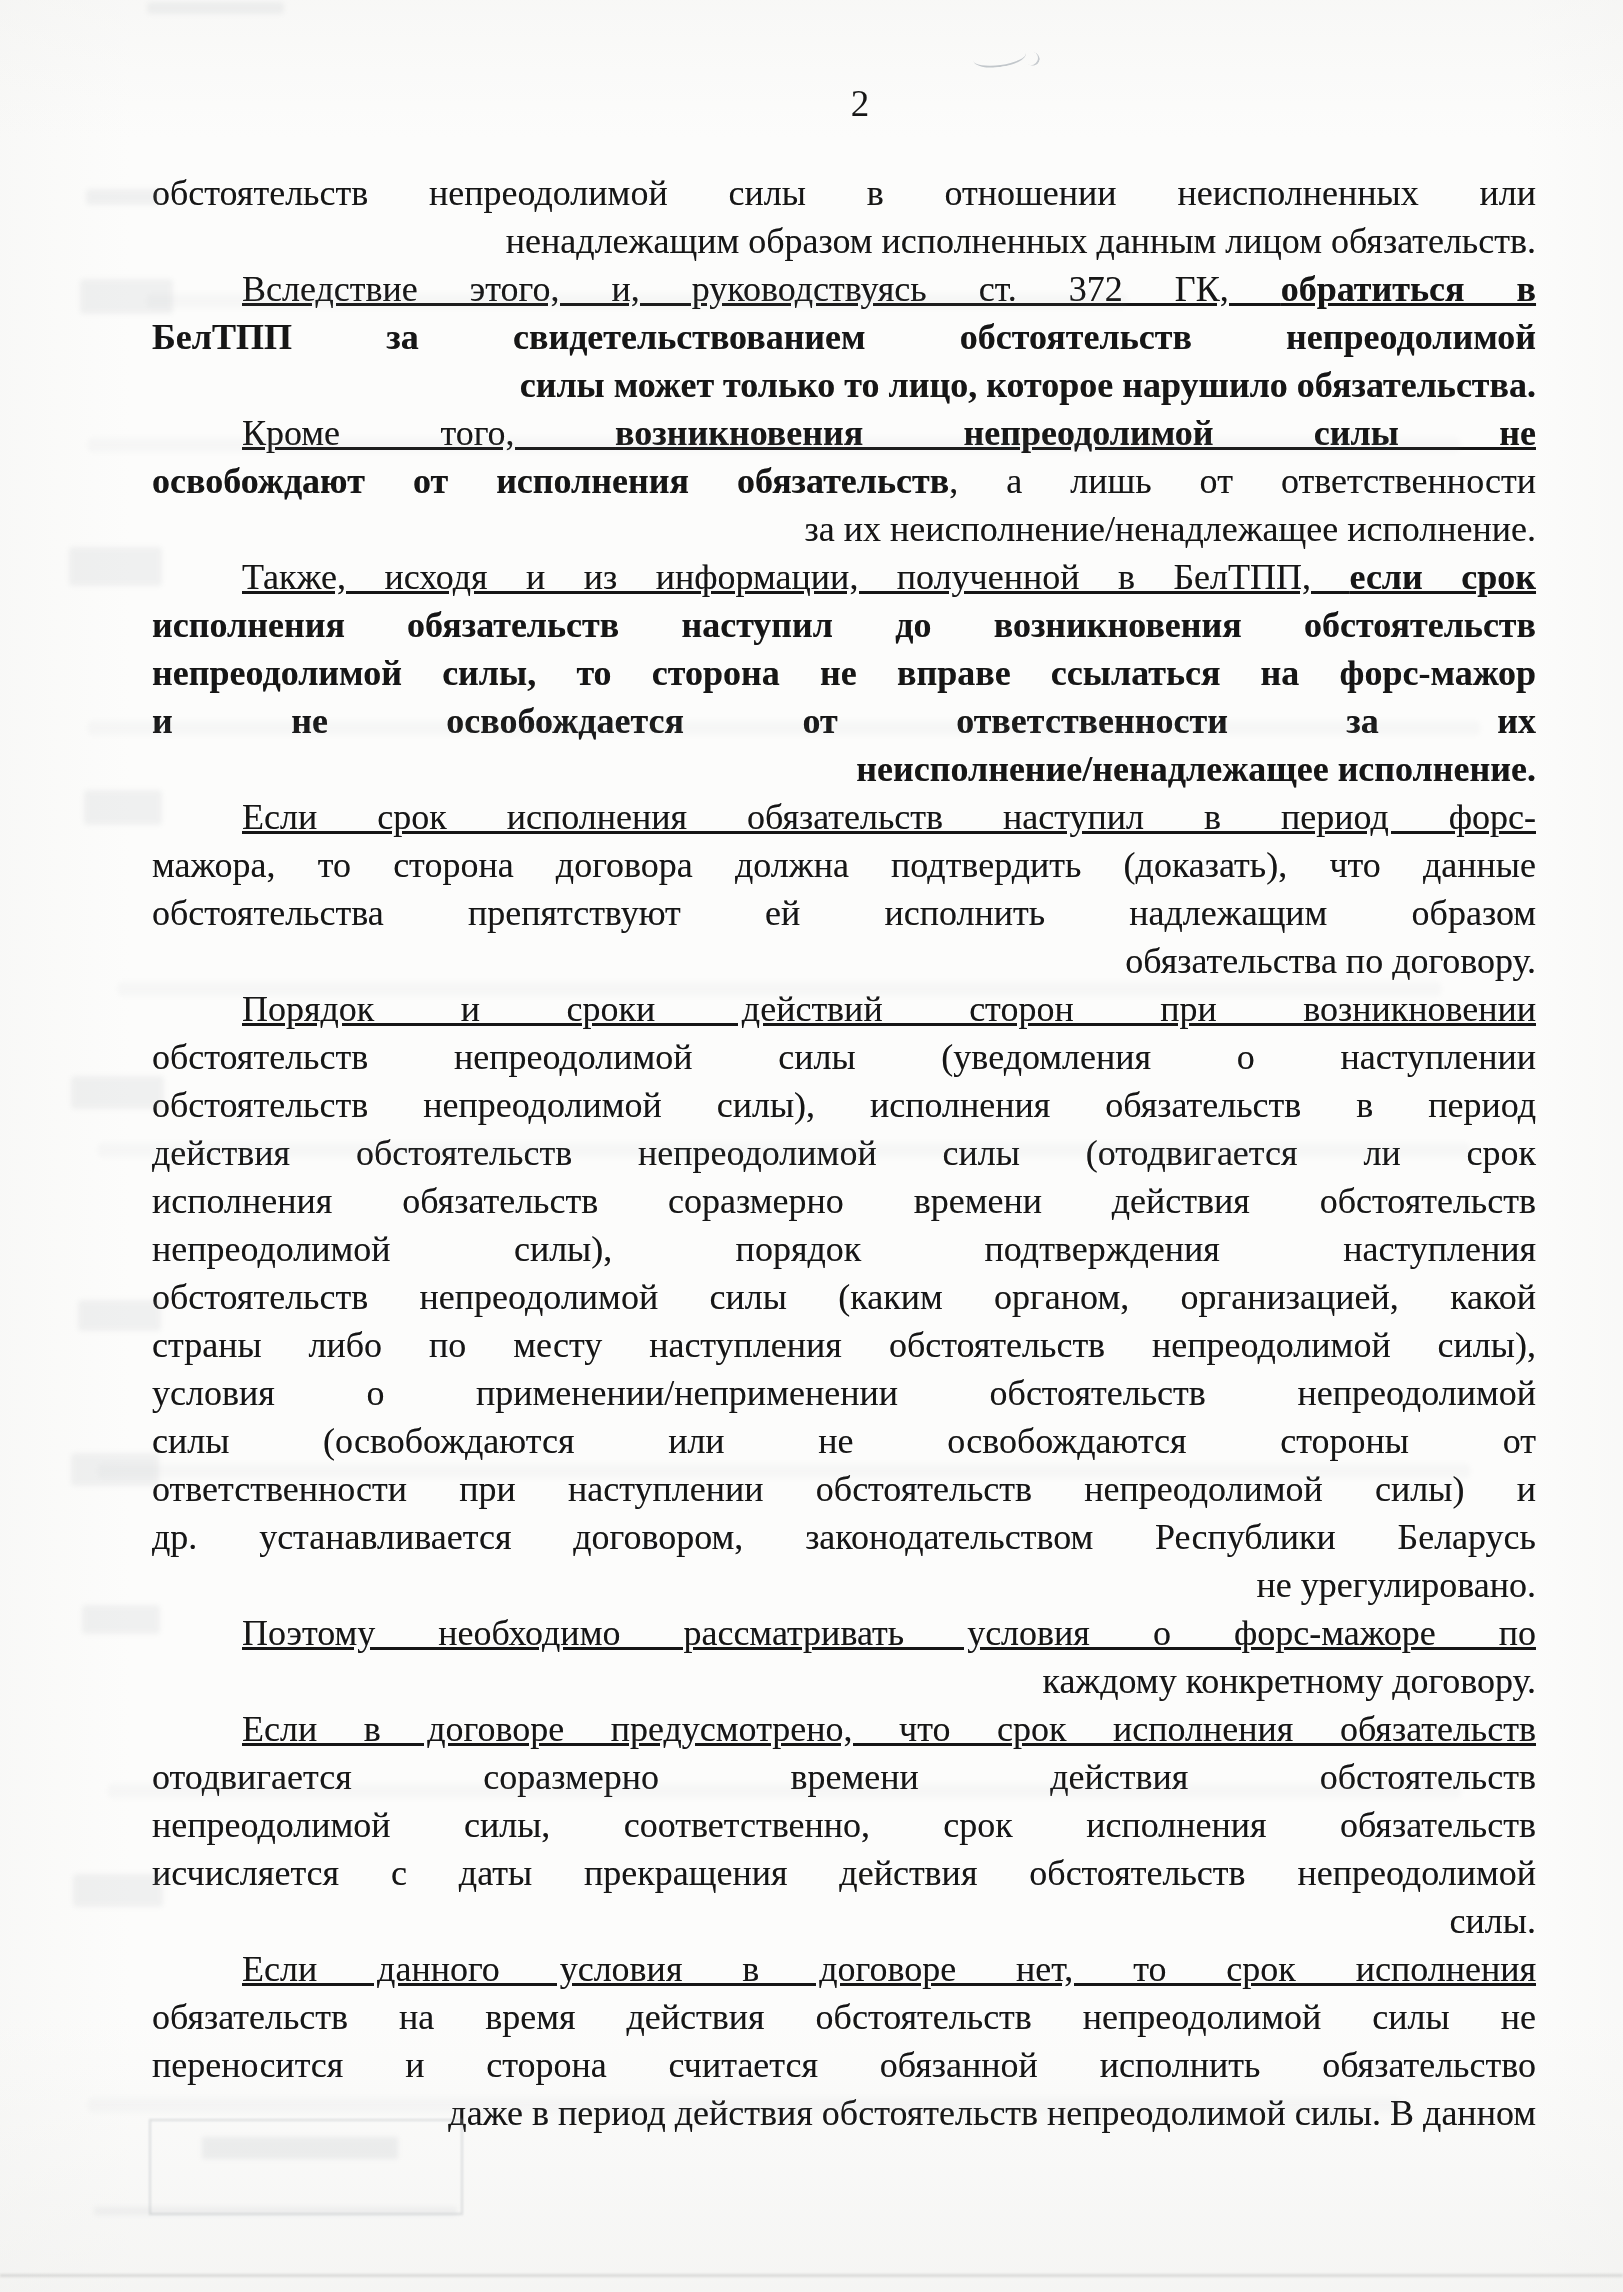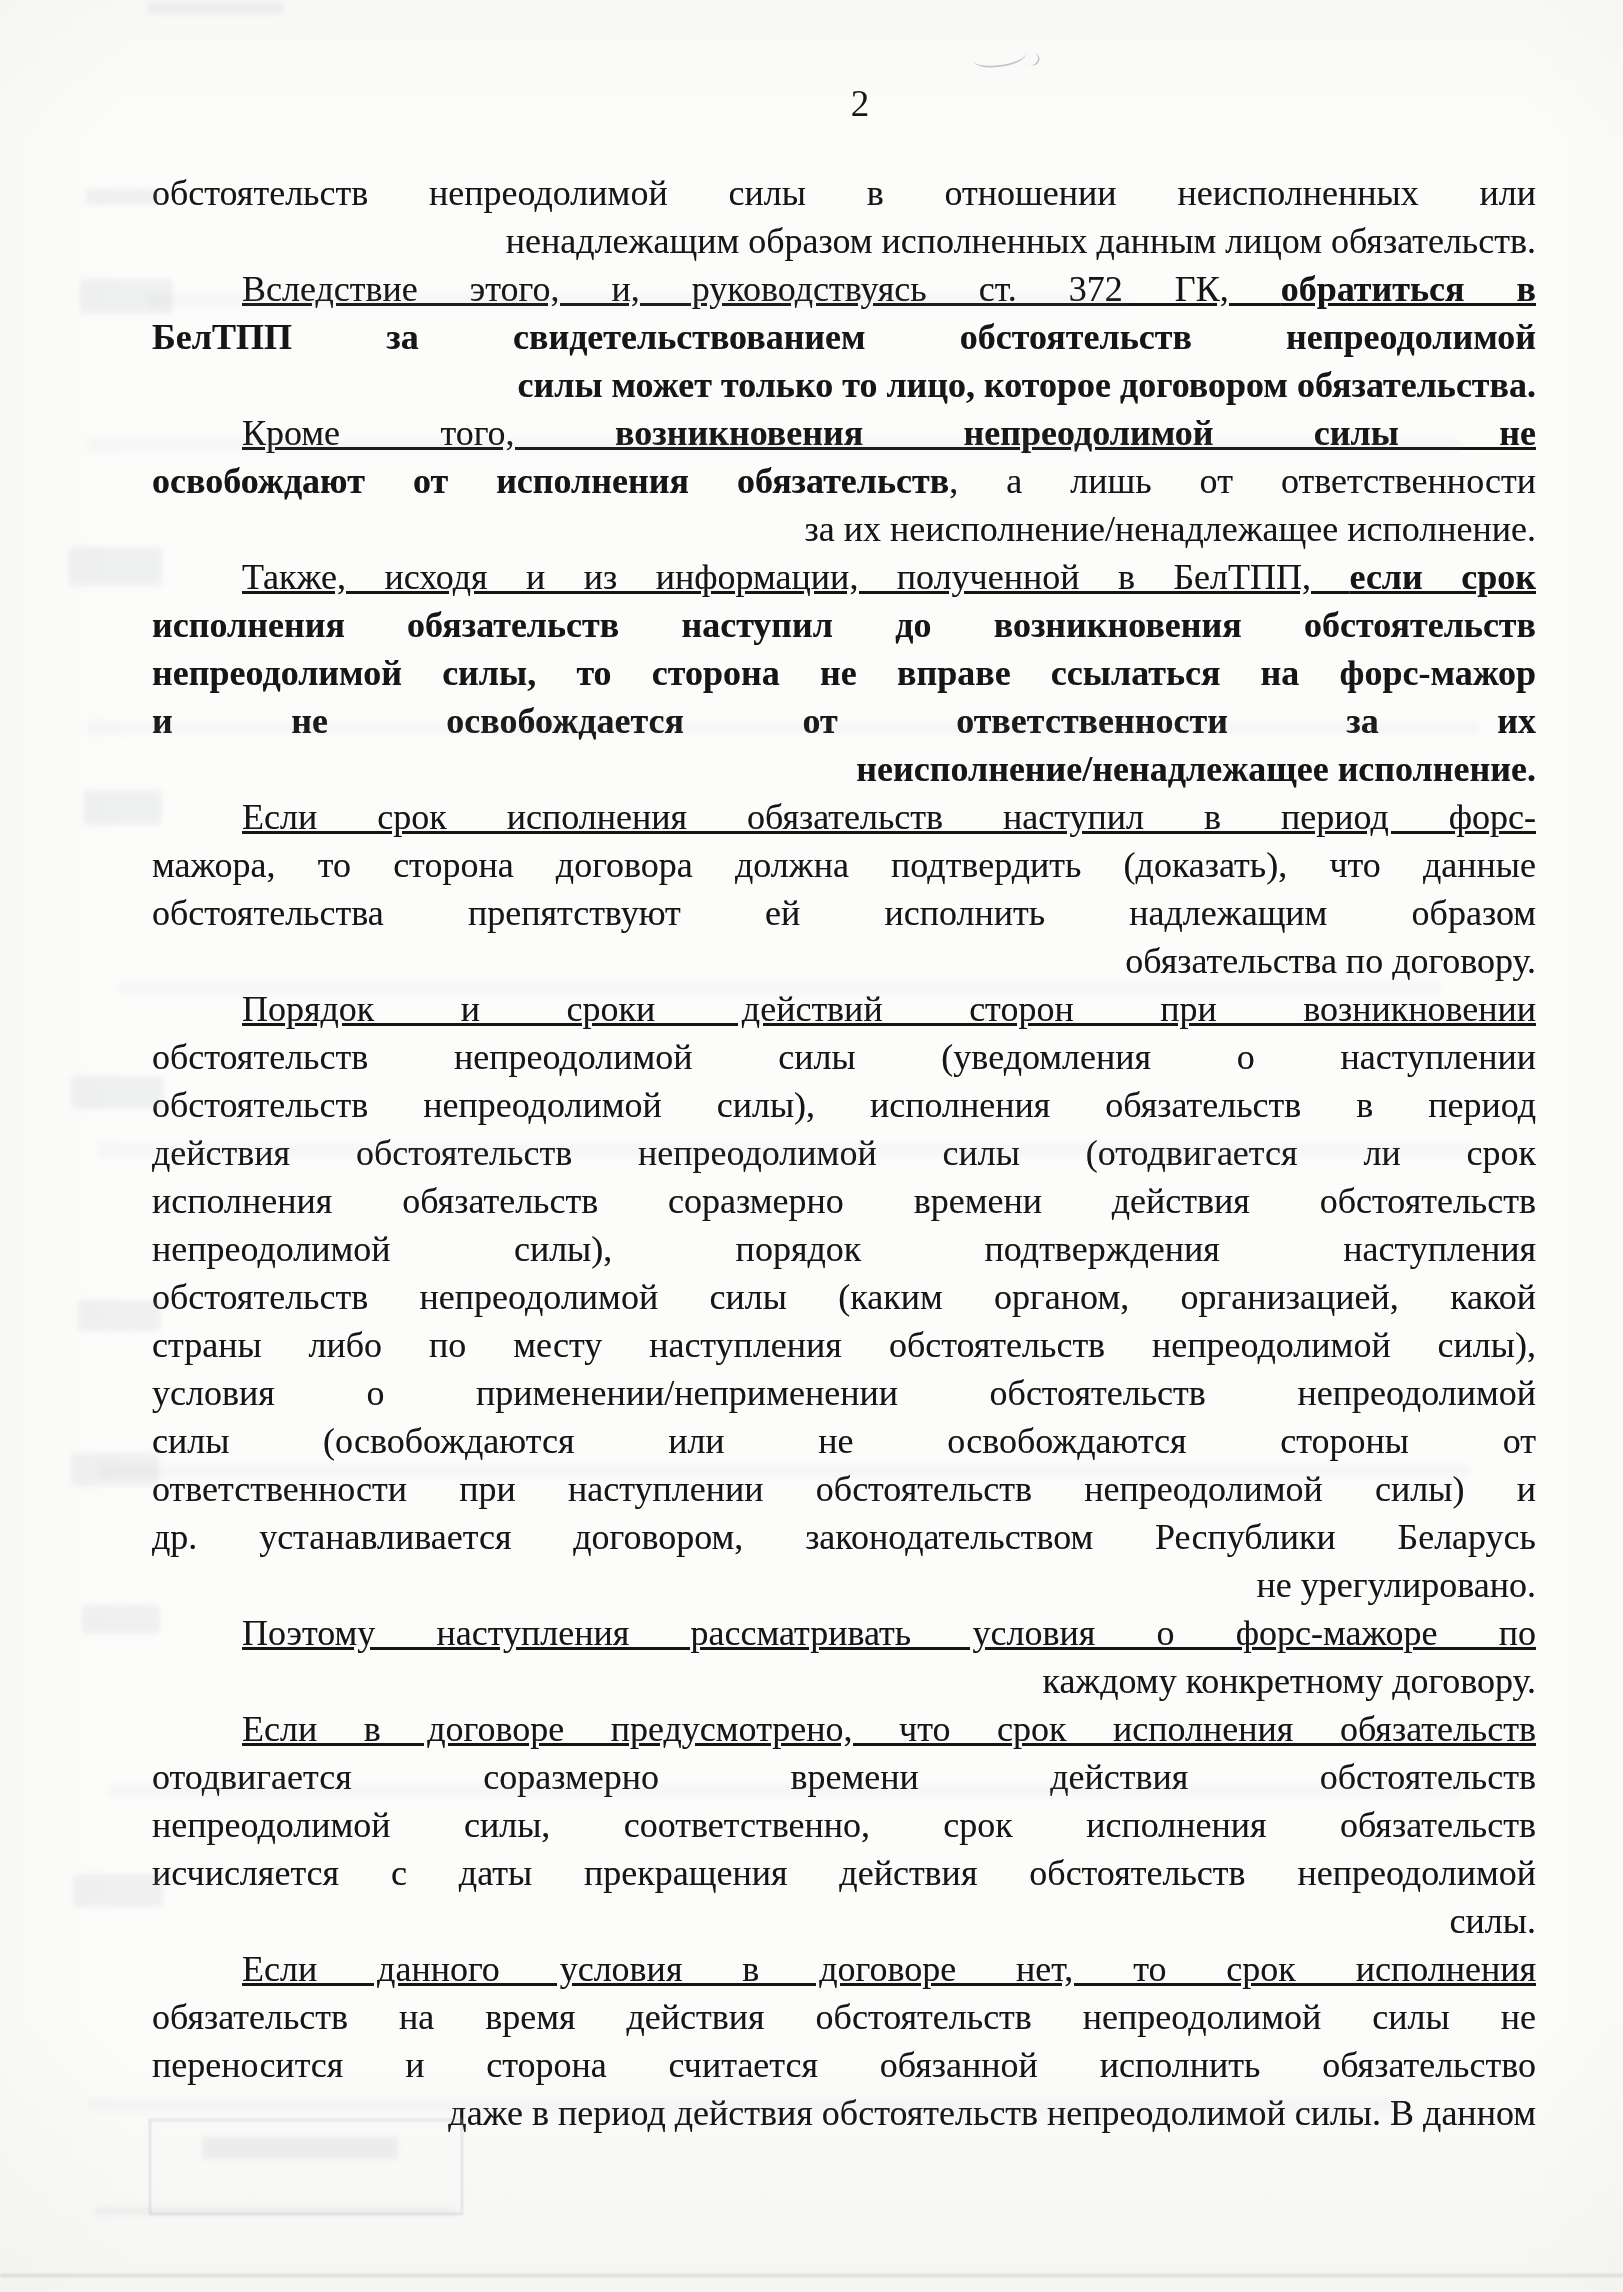--- a/index.html
+++ b/index.html
@@ -138,21 +138,21 @@
 
 <div id="page">
 
   <div class="page-number">2</div>
 
   <div class="doc-body">
       <div class="line just"><span>обстоятельств непреодолимой силы в отношении неисполненных или</span></div>
       <div class="line"><span>ненадлежащим образом исполненных данным лицом обязательств.</span></div>
       <div class="line indent just"><span>Вследствие этого, и, руководствуясь ст. 372 ГК, </span><span class="bold">обратиться в</span></div>
       <div class="line just"><span class="bold">БелТПП за свидетельствованием обстоятельств непреодолимой</span></div>
-      <div class="line"><span class="bold">силы может только то лицо, которое договором обязательства.</span></div>
+      <div class="line"><span class="bold">силы может только то лицо, которое нарушило обязательства.</span></div>
       <div class="line indent just"><span>Кроме того, </span><span class="bold">возникновения непреодолимой силы не</span></div>
       <div class="line just"><span class="bold">освобождают от исполнения обязательств</span><span>, а лишь от ответственности</span></div>
       <div class="line"><span>за их неисполнение/ненадлежащее исполнение.</span></div>
       <div class="line indent just"><span>Также, исходя и из информации, полученной в БелТПП, </span><span class="bold">если срок</span></div>
       <div class="line just"><span class="bold">исполнения обязательств наступил до возникновения обстоятельств</span></div>
       <div class="line just"><span class="bold">непреодолимой силы, то сторона не вправе ссылаться на форс-мажор</span></div>
       <div class="line just"><span class="bold">и не освобождается от ответственности за их</span></div>
       <div class="line"><span class="bold">неисполнение/ненадлежащее исполнение.</span></div>
       <div class="line indent just"><span>Если срок исполнения обязательств наступил в период форс-</span></div>
       <div class="line just"><span>мажора, то сторона договора должна подтвердить (доказать), что данные</span></div>
@@ -164,21 +164,21 @@
       <div class="line just"><span>действия обстоятельств непреодолимой силы (отодвигается ли срок</span></div>
       <div class="line just"><span>исполнения обязательств соразмерно времени действия обстоятельств</span></div>
       <div class="line just"><span>непреодолимой силы), порядок подтверждения наступления</span></div>
       <div class="line just"><span>обстоятельств непреодолимой силы (каким органом, организацией, какой</span></div>
       <div class="line just"><span>страны либо по месту наступления обстоятельств непреодолимой силы),</span></div>
       <div class="line just"><span>условия о применении/неприменении обстоятельств непреодолимой</span></div>
       <div class="line just"><span>силы (освобождаются или не освобождаются стороны от</span></div>
       <div class="line just"><span>ответственности при наступлении обстоятельств непреодолимой силы) и</span></div>
       <div class="line just"><span>др. устанавливается договором, законодательством Республики Беларусь</span></div>
       <div class="line"><span>не урегулировано.</span></div>
-      <div class="line indent just"><span>Поэтому наступления рассматривать условия о форс-мажоре по</span></div>
+      <div class="line indent just"><span>Поэтому необходимо рассматривать условия о форс-мажоре по</span></div>
       <div class="line"><span>каждому конкретному договору.</span></div>
       <div class="line indent just"><span>Если в договоре предусмотрено, что срок исполнения обязательств</span></div>
       <div class="line just"><span>отодвигается соразмерно времени действия обстоятельств</span></div>
       <div class="line just"><span>непреодолимой силы, соответственно, срок исполнения обязательств</span></div>
       <div class="line just"><span>исчисляется с даты прекращения действия обстоятельств непреодолимой</span></div>
       <div class="line"><span>силы.</span></div>
       <div class="line indent just"><span>Если данного условия в договоре нет, то срок исполнения</span></div>
       <div class="line just"><span>обязательств на время действия обстоятельств непреодолимой силы не</span></div>
       <div class="line just"><span>переносится и сторона считается обязанной исполнить обязательство</span></div>
       <div class="line"><span>даже в период действия обстоятельств непреодолимой силы. В данном</span></div>

